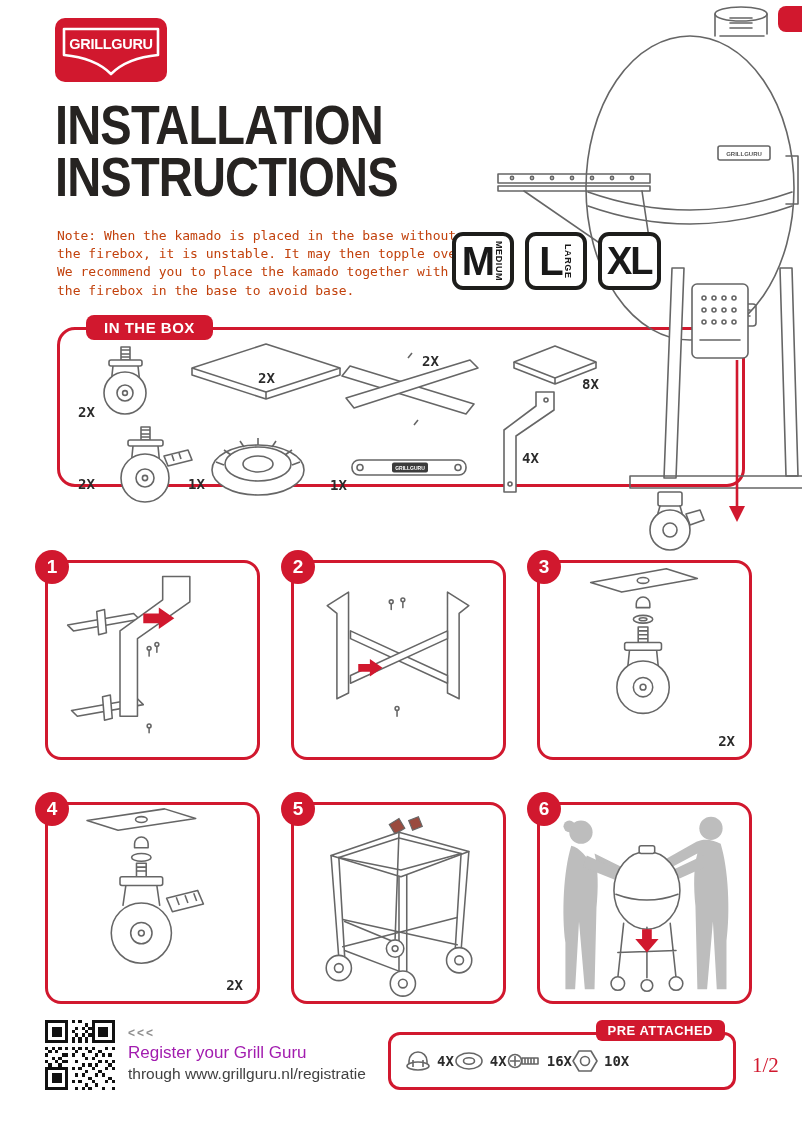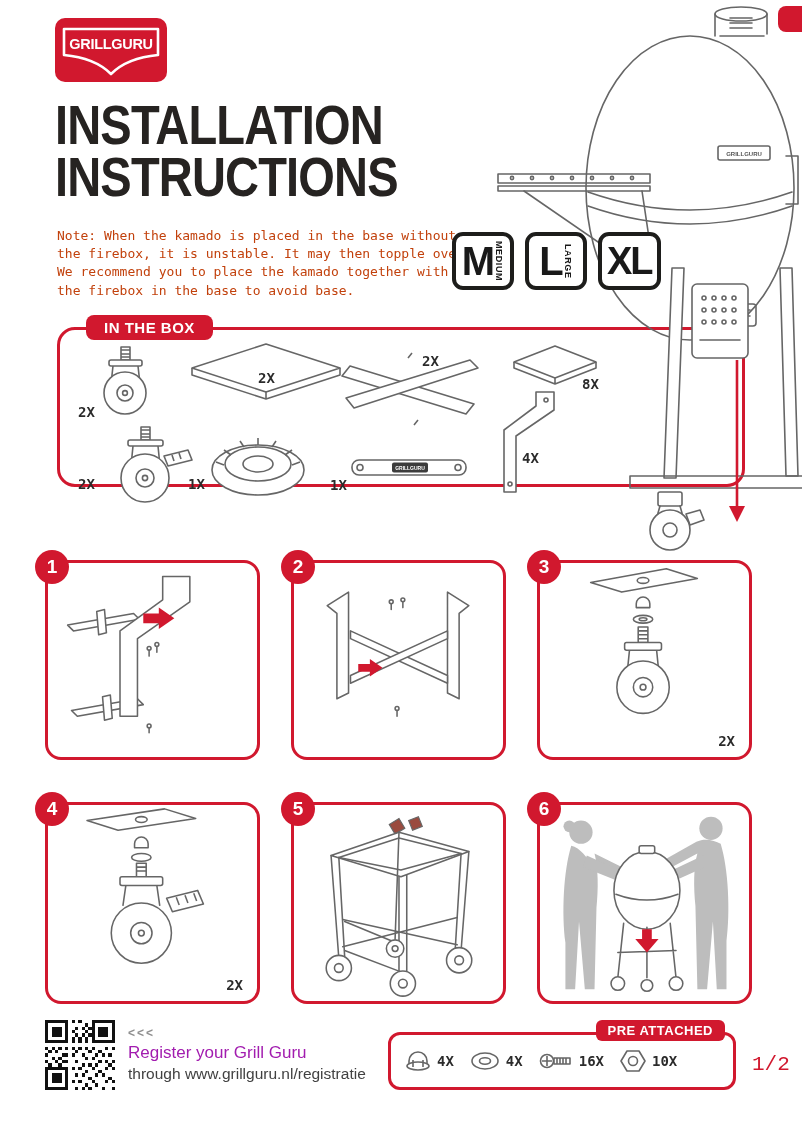--- a/index.html
+++ b/index.html
@@ -37,26 +37,26 @@
         color:#fff;font-weight:bold;font-size:19px;display:flex;align-items:center;justify-content:center;z-index:3}
   .stepart{position:absolute;left:0;top:0;width:100%;height:100%}
   .step-qty{position:absolute;right:14px;bottom:8px;font-family:"DejaVu Sans Mono",monospace;font-weight:bold;
         font-size:14px;color:#2b2b2b}
 
   .qr{position:absolute;left:45px;top:1020px;width:70px;height:70px}
   .arrows{position:absolute;left:128px;top:1026px;font-size:12px;font-weight:bold;color:#8f8f8f;letter-spacing:2px}
   .reg1{position:absolute;left:128px;top:1043px;font-size:17px;color:#a21caf}
   .reg2{position:absolute;left:128px;top:1065px;font-size:15.5px;color:#414141}
   .pre-box{position:absolute;left:388px;top:1032px;width:348px;height:58px;border:3px solid var(--red);
-        border-radius:12px;background:#fff;display:flex;align-items:center;padding:0 14px;gap:16px}
+        border-radius:12px;background:#fff;display:flex;align-items:center;padding:0 14px;}
   .pre-tab{position:absolute;top:-15px;right:8px;background:var(--red);color:#fff;font-size:13px;
         font-weight:bold;padding:3px 12px;border-radius:6px;letter-spacing:.5px}
   .pre-item{display:flex;align-items:center;gap:6px}
   .pre-qty{font-family:"DejaVu Sans Mono",monospace;font-weight:bold;font-size:14px;color:#2b2b2b}
-  .page-num{position:absolute;left:752px;top:1053px;font-family:Liberation Mono, monospace;
+  .page-num{position:absolute;left:752px;top:1053px;font-family:Liberation Serif, serif;
         font-size:21px;color:var(--red)}
 
   .ln{stroke:#666;stroke-width:1.6;fill:none;stroke-linejoin:round;stroke-linecap:round}
   .lnf{stroke:#666;stroke-width:1.6;fill:#fff;stroke-linejoin:round}
 </style>
 </head>
 <body>
 
 <div class="page">
 

